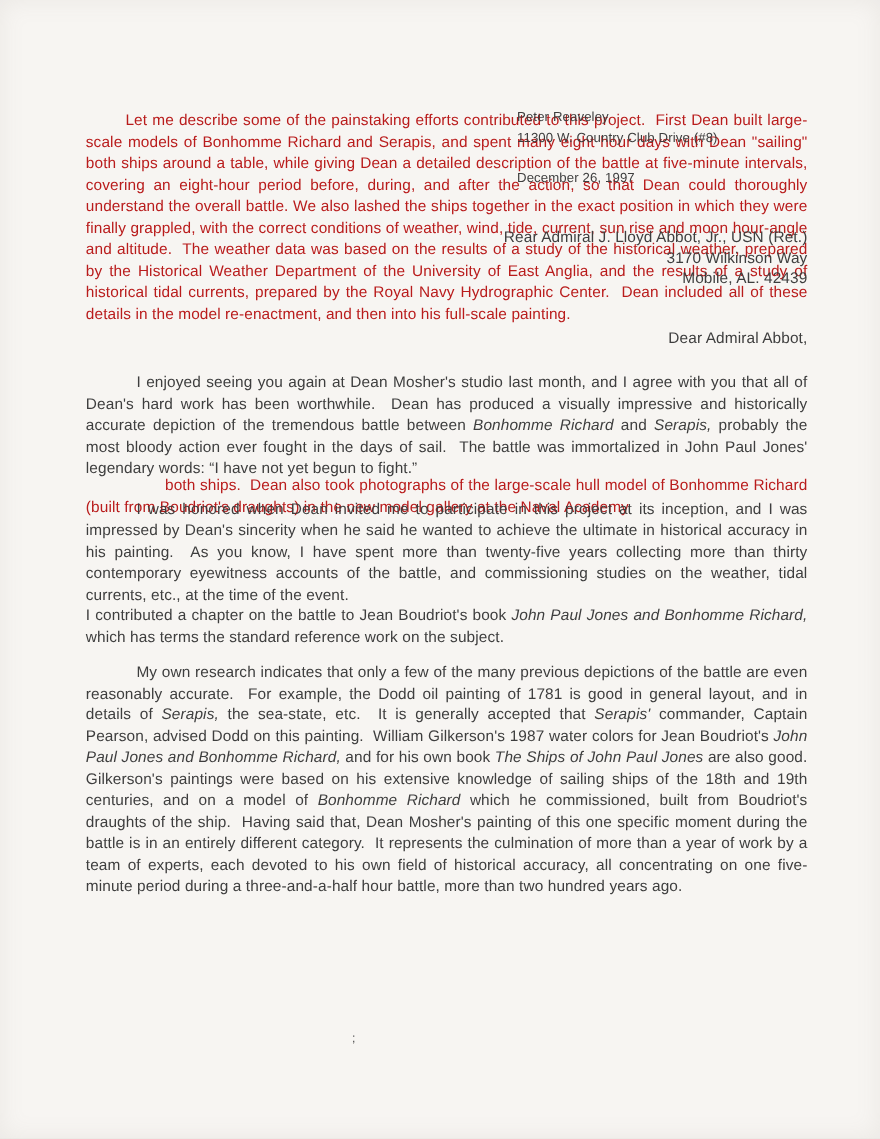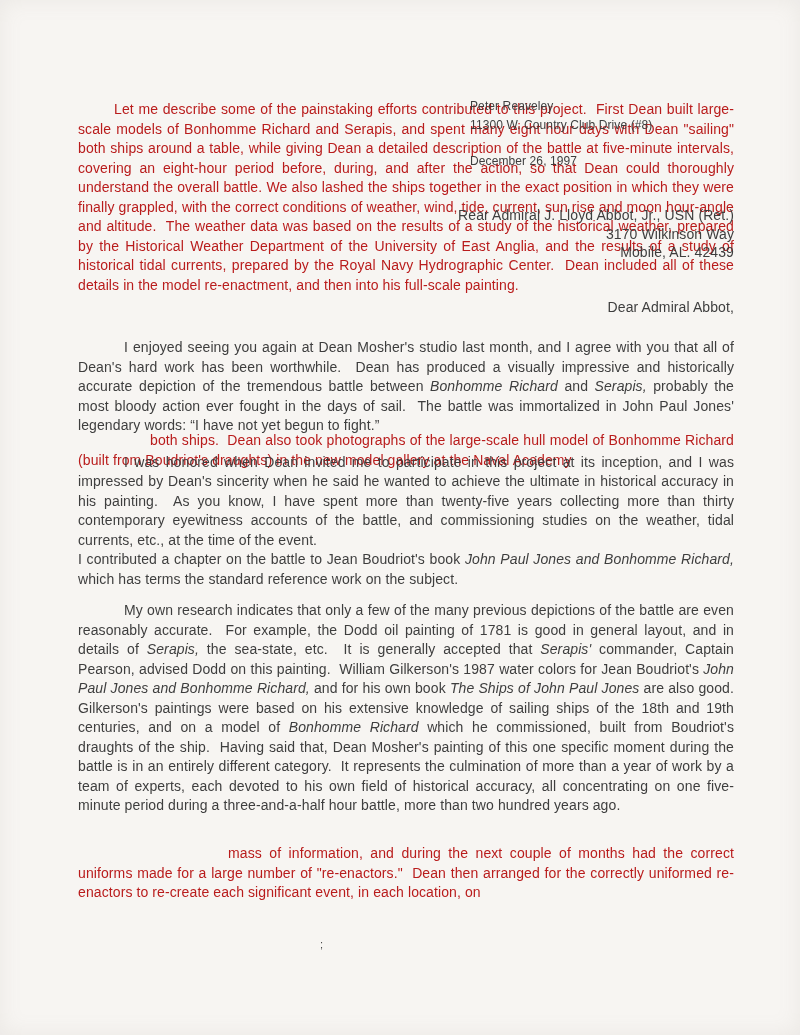--- a/index.html
+++ b/index.html
@@ -54,21 +54,20 @@
   }
 </style>
 </head>
 <body>
 
 <div class="page">
 
   <div class="ghost-layer">
     <p class="ghost g1">Let me describe some of the painstaking efforts contributed to this project.&nbsp; First Dean built large-scale models of Bonhomme Richard and Serapis, and spent many eight hour days with Dean "sailing" both ships around a table, while giving Dean a detailed description of the battle at five-minute intervals, covering an eight-hour period before, during, and after the action, so that Dean could thoroughly understand the overall battle. We also lashed the ships together in the exact position in which they were finally grappled, with the correct conditions of weather, wind, tide, current, sun rise and moon hour-angle and altitude.&nbsp; The weather data was based on the results of a study of the historical weather, prepared by the Historical Weather Department of the University of East Anglia, and the results of a study of historical tidal currents, prepared by the Royal Navy Hydrographic Center.&nbsp; Dean included all of these details in the model re-enactment, and then into his full-scale painting.</p>
     <p class="ghost g2">both ships.&nbsp; Dean also took photographs of the large-scale hull model of Bonhomme Richard (built from Boudriot's draughts) in the new model gallery at the Naval Academy</p>
-    <p class="ghost g4">mass of information, and during the next couple of months had the correct uniforms made for a large number of "re-enactors."&nbsp; Dean then arranged for the correctly uniformed re-enactors to re-create each significant event, in each location, on</p>
   </div>
 
   <div class="main-layer">
 
     <div class="sender">
       <div>Peter Reaveley</div>
       <div>11300 W. Country Club Drive (#8)</div>
       <div class="date-line">December 26, 1997</div>
     </div>
 

